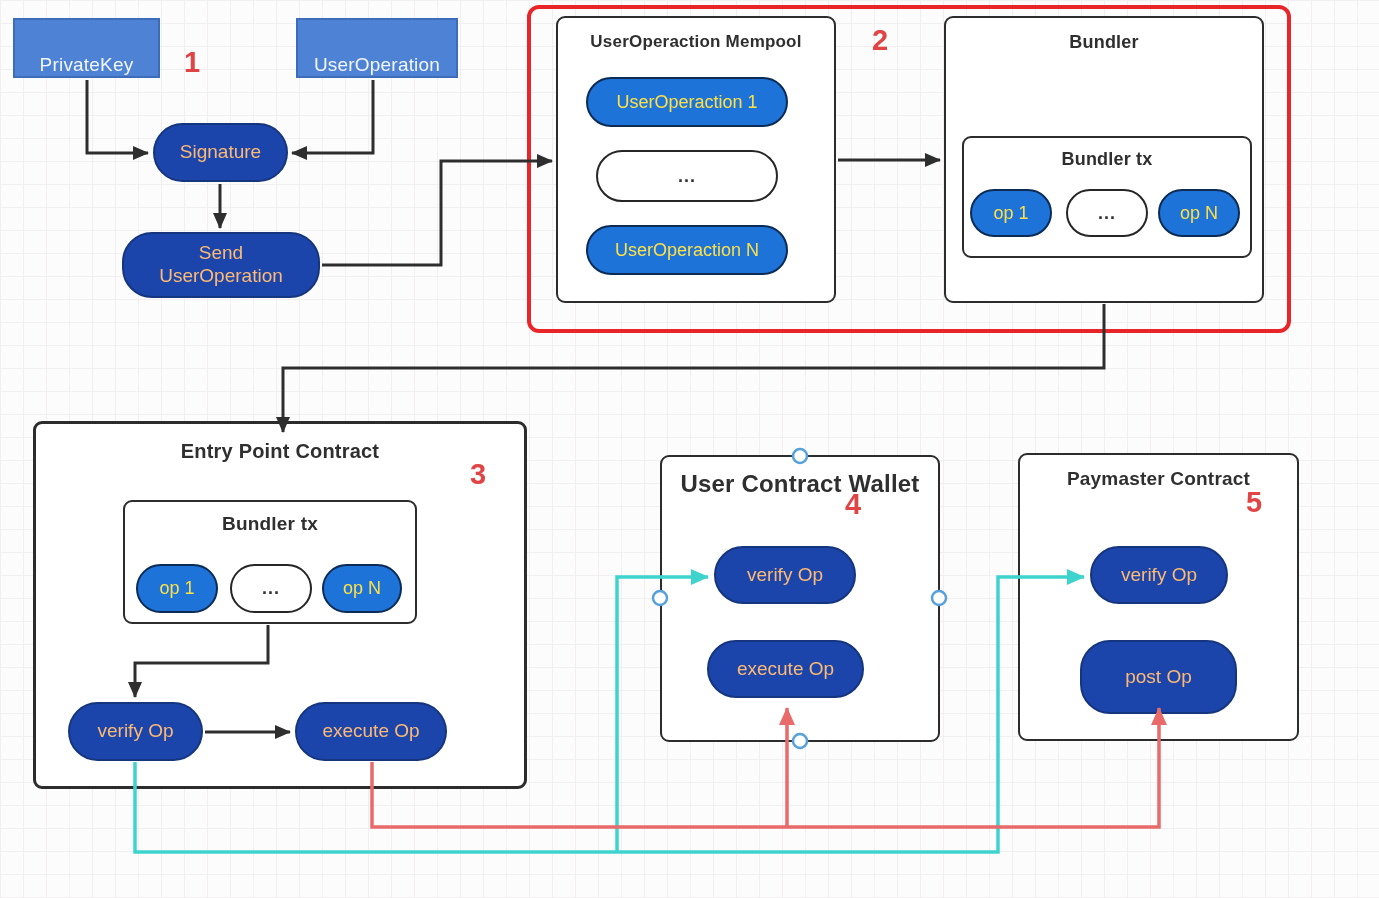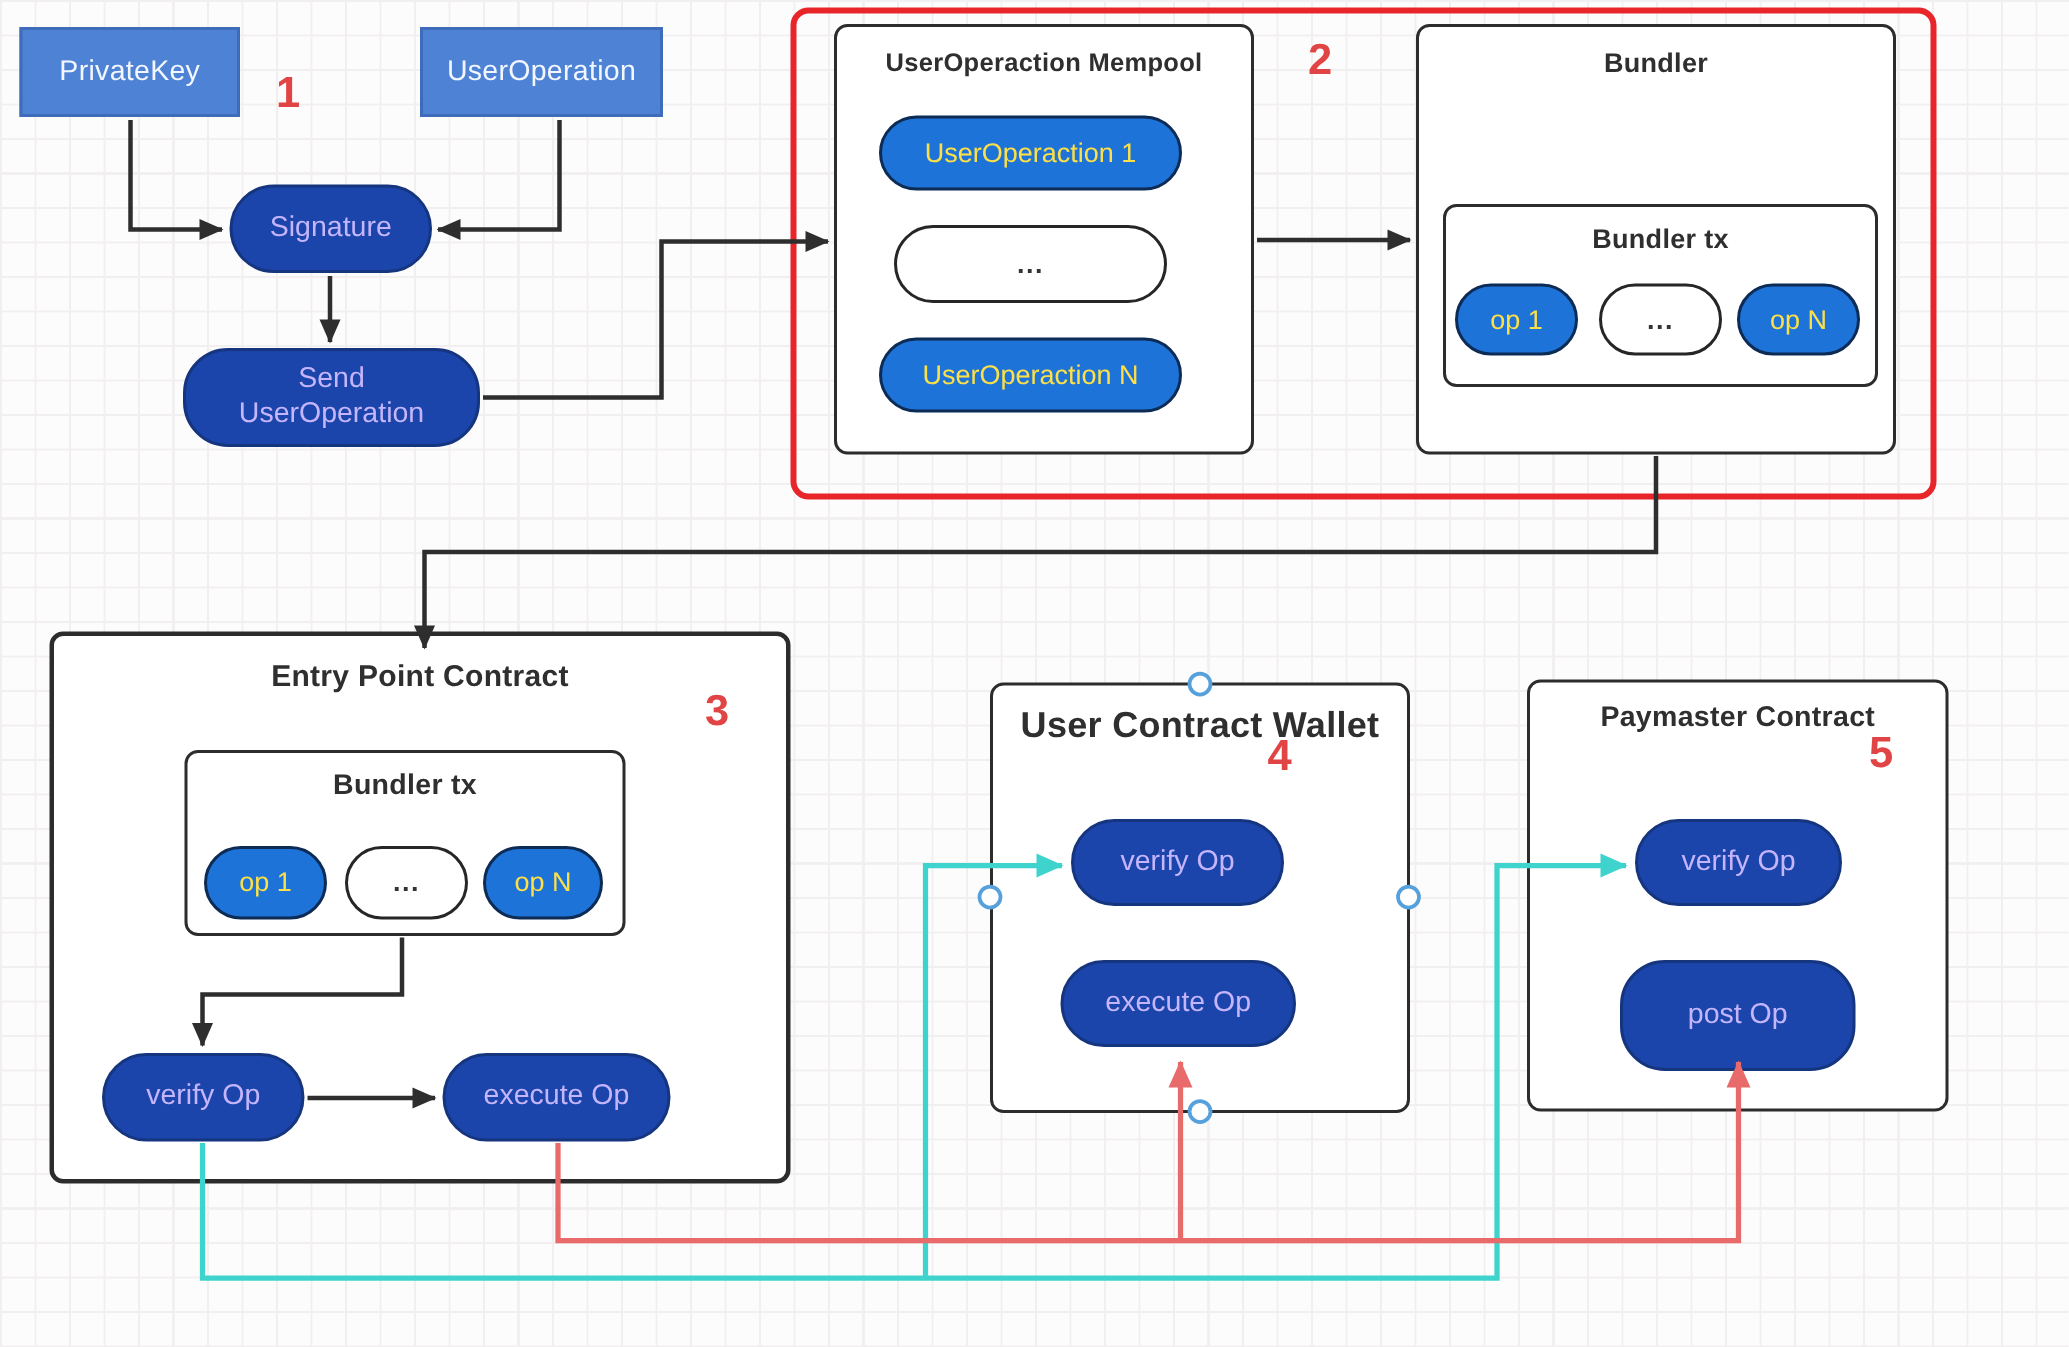--- a/index.html
+++ b/index.html
@@ -12,28 +12,28 @@
       linear-gradient(90deg, #f2eff1 1px, transparent 1px),
       linear-gradient(#e9e3e6 1px, transparent 1px),
       linear-gradient(90deg, #e9e3e6 1px, transparent 1px);
     background-size:23px 23px,23px 23px,115px 115px,115px 115px;
     position:relative;
   }
   .abs{position:absolute;box-sizing:border-box;}
   
   .rect-blue{
     background:#4d82d4;border:2px solid #3f6cba;
-    display:flex;align-items:center;justify-content:center;
+    display:flex;align-items:flex-end;justify-content:center;
     color:#f2f6ff;font-size:19px;font-weight:500;letter-spacing:.2px;
   }
   
   .pill-dark{
     background:#1c45ab;border:2px solid #15357f;border-radius:30px;
     display:flex;align-items:center;justify-content:center;text-align:center;
-    color:#c4b5fd;font-size:19px;font-weight:500;line-height:1.2;
+    color:#fdba74;font-size:19px;font-weight:500;line-height:1.2;
   }
   
   .pill-med{
     background:#1e73d8;border:2.5px solid #0c2b55;border-radius:26px;
     display:flex;align-items:center;justify-content:center;
     color:#fde047;font-size:18px;font-weight:500;
   }
   
   .pill-white{
     background:#ffffff;border:2.5px solid #262626;border-radius:26px;
@@ -55,21 +55,21 @@
     position:absolute;color:#e04444;font-size:29px;font-weight:600;
   }
   svg.connectors{position:absolute;left:0;top:0;pointer-events:none;}
 </style>
 </head>
 <body>
 
 <div class="abs rect-blue" style="left:13px;top:18px;width:147px;height:60px;">
   <span>PrivateKey</span>
 </div>
-<div class="abs rect-blue" style="left:280px;top:18px;width:162px;height:60px;">
+<div class="abs rect-blue" style="left:296px;top:18px;width:162px;height:60px;">
   <span>UserOperation</span>
 </div>
 <div class="num" style="left:184px;top:46px;">1</div>
 
 <div class="abs pill-dark" style="left:153px;top:123px;width:135px;height:59px;">
   <span>Signature</span>
 </div>
 <div class="abs pill-dark" style="left:122px;top:232px;width:198px;height:66px;padding:0 28px;">
   <span>Send UserOperation</span>
 </div>

